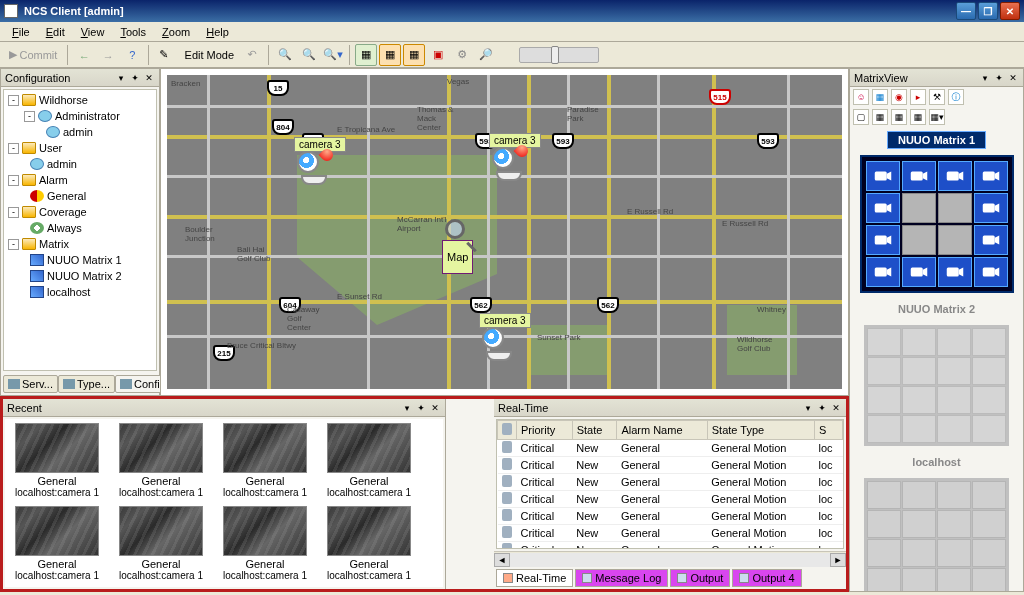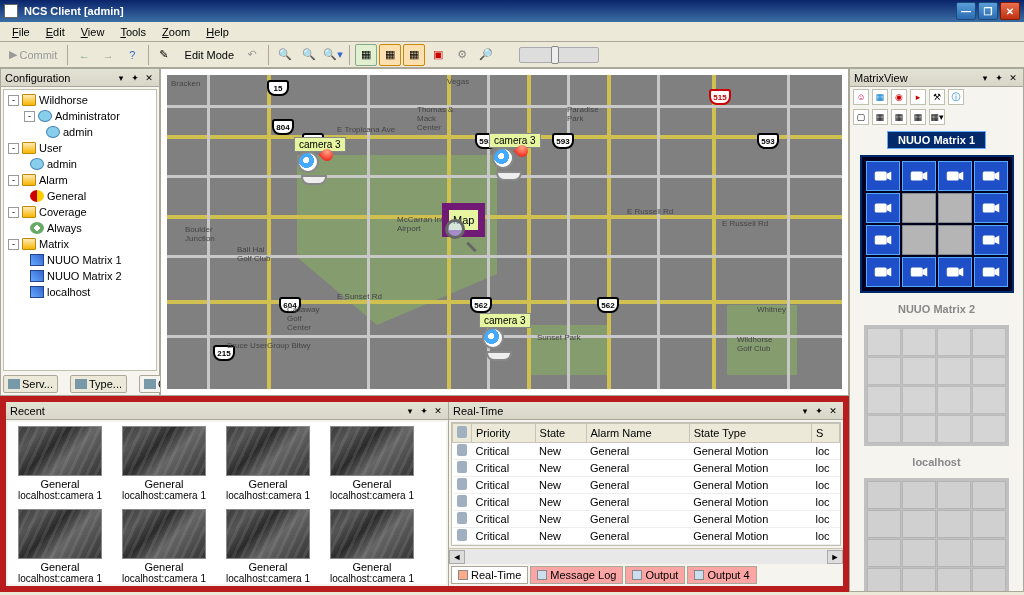--- a/index.html
+++ b/index.html
@@ -35,41 +35,41 @@
 .panel-ctrl { width:12px; height:12px; display:flex; align-items:center; justify-content:center; margin-left:2px; cursor:pointer; font-size:9px; }
 .tree { flex:1; background:#fff; border:1px solid #c0c0b0; margin:2px; overflow:auto; padding:2px; }
 .tree-node { display:flex; align-items:center; height:16px; white-space:nowrap; cursor:pointer; }
 .exp { width:11px; height:11px; border:1px solid #999; font-size:9px; line-height:9px; text-align:center; margin-right:3px; background:#fff; color:#000; }
 .ticon { width:14px; height:12px; margin-right:3px; }
 .folder { background:linear-gradient(#fceabb,#f8b500); border:1px solid #c08a00; border-radius:1px; }
 .user { background:#87ceeb; border-radius:50%; border:1px solid #4682b4; }
 .alarm { background:conic-gradient(#fc0 0 50%,#c00 50%); border-radius:50%; }
 .covitem { background:radial-gradient(circle,#fff 30%,#6a6 30%); border-radius:50%; }
 .matrix { background:linear-gradient(45deg,#6af,#36c); border:1px solid #248; }
-.panel-tabs { display:flex; height:22px; padding:2px; gap:12px; }
+.panel-tabs { display:flex; height:22px; padding:2px; gap:0; }
 .ptab { border:1px solid #aca899; border-radius:2px; padding:2px 4px; background:#ece9d8; cursor:pointer; display:flex; align-items:center; gap:2px; font-size:10px; }
 .ptab.active { background:#f5f4ef; }
 .pticon { width:12px; height:10px; background:#79a; }
 
 
 .mapcell { grid-column:2; grid-row:1; border:1px solid #aca899; background:#fff; display:flex; flex-direction:column; }
 .mapcanvas { flex:1; margin:6px; position:relative; background:#808080; overflow:hidden; }
 .road { position:absolute; background:#d0c050; }
 .road.h { height:4px; left:0; right:0; }
 .road.v { width:4px; top:0; bottom:0; }
 .roadw { position:absolute; background:#c8c8c8; }
 .roadw.h { height:3px; left:0; right:0; }
 .roadw.v { width:3px; top:0; bottom:0; }
 .hwshield { position:absolute; width:22px; height:16px; background:#fff; border:2px solid #000; border-radius:3px 3px 8px 8px; font-size:8px; font-weight:bold; display:flex; align-items:center; justify-content:center; }
 .camlabel { position:absolute; background:#e5f5a0; border:1px solid #888; padding:1px 4px; font-size:10px; }
 .camicon { position:absolute; width:34px; height:34px; }
 .camicon .eye { width:22px; height:22px; background:radial-gradient(circle at 40% 40%,#fff 20%,#4af 21% 50%,#fff 51%); border:2px solid #888; border-radius:50%; position:absolute; top:0; left:0; }
 .camicon .base { width:26px; height:10px; background:#eee; border:2px solid #888; border-radius:0 0 8px 8px; position:absolute; bottom:0; left:4px; }
 .camicon .redpin { width:12px; height:12px; background:radial-gradient(circle at 30% 30%,#fa8,#e00); border-radius:50% 50% 50% 0; position:absolute; top:-2px; right:-2px; transform:rotate(45deg); }
-.maplabel-bg { position:absolute; background:#e5f5a0; border:7px solid #701a75; padding:4px 4px; }
+.maplabel-bg { position:absolute; background:#e5f5a0; border:1px solid #701a75; padding:10px 4px;margin-top:37px; }
 .magicon { position:absolute; width:30px; height:30px; }
 .magicon .lens { width:20px; height:20px; border:3px solid #666; border-radius:50%; background:rgba(200,220,255,0.6); }
 .magicon .handle { width:3px; height:12px; background:#666; position:absolute; bottom:-4px; right:2px; transform:rotate(-45deg); }
 .parkarea { position:absolute; background:#88a868; opacity:0.7; }
 .maplbl { position:absolute; color:#444; font-size:8px; }
 
 
 .matrixcell { grid-column:3; grid-row:1 / span 2; border:1px solid #aca899; display:flex; flex-direction:column; background:#f5f4ef; }
 .mvtoolbar { height:20px; display:flex; align-items:center; gap:3px; padding:0 3px; }
 .mvtoolbar2 { height:20px; display:flex; align-items:center; gap:3px; padding:0 3px; }
@@ -79,41 +79,41 @@
 .mvgrid { display:grid; grid-template-columns:repeat(4,34px); grid-template-rows:repeat(4,30px); gap:2px; background:#000020; padding:4px; border:2px solid #002a6a; }
 .mvcellcam { background:#1e4fc8; border:1px solid #5af; display:flex; align-items:center; justify-content:center; }
 .mvcellcam svg { width:18px; height:14px; }
 .mvcellempty { background:#b5b5b5; border:1px solid #888; }
 .mvgrid2 { display:grid; grid-template-columns:repeat(4,34px); grid-template-rows:repeat(4,28px); gap:1px; background:#c0c0c0; padding:3px; }
 .mvcell2 { background:#d5d5d5; border:1px solid #bbb; }
 .mvcell3 { background:#d0d0d0; border:1px solid #b5b5b5; }
 .mvsectitle { color:#888; font-weight:bold; padding:4px; }
 
 
-.recentcell { grid-column:1 / span 2; grid-row:2; border:6px solid #b91c1c; background:#f5f4ef; display:flex; }
+.recentcell { grid-column:1 / span 2; grid-row:2; border:3px solid #b91c1c; background:#f5f4ef; display:flex;gap:48px; }
 .recentpanel { flex:0 0 443px; display:flex; flex-direction:column; border-right:1px solid #aca899; }
 .recentbody { flex:1; background:#fff; margin:2px; display:flex; flex-wrap:wrap; align-content:flex-start; padding:4px; gap:8px; overflow:hidden; }
 .thumb { width:96px; display:flex; flex-direction:column; align-items:center; cursor:pointer; }
 .thumbimg { width:84px; height:50px; background:linear-gradient(135deg,#3a3a3a 0%,#555 20%,#2a2a2a 40%,#666 60%,#333 100%); border:1px solid #888; position:relative; overflow:hidden; }
 .thumbimg::before { content:''; position:absolute; inset:0; background:repeating-linear-gradient(115deg,rgba(180,180,180,0.15) 0 3px,transparent 3px 8px); }
 .thumb .tl1 { margin-top:2px; }
 .thumb .tl2 { font-size:10px; }
 
 
 .rtpanel { flex:1; display:flex; flex-direction:column; }
 .rtgrid { flex:1; background:#fff; margin:2px; border:1px solid #c0c0b0; overflow:auto; position:relative; }
 .rtgrid table { width:100%; border-collapse:collapse; font-size:11px; }
 .rtgrid th { background:#ece9d8; border:1px solid #c8c5b8; padding:2px 4px; text-align:left; font-weight:normal; position:sticky; top:0; }
 .rtgrid td { border-bottom:1px solid #eee; padding:1px 4px; white-space:nowrap; }
 .clipicon { width:10px; height:12px; background:#a0b0c0; border-radius:2px; display:inline-block; }
 .rtscroll { height:16px; background:#ece9d8; border-top:1px solid #c8c5b8; display:flex; align-items:center; }
 .rtscroll .l, .rtscroll .r { width:16px; height:14px; background:#ddd; border:1px solid #aaa; text-align:center; line-height:12px; font-size:9px; cursor:pointer; }
 .rtscroll .track { flex:1; height:14px; background:#e8e8e8; }
 .rttabs { height:22px; display:flex; align-items:center; gap:2px; padding:2px; }
-.rttab { border:1px solid #aca899; padding:2px 6px; background:#fca5a5; cursor:pointer; display:flex; align-items:center; gap:3px; font-size:10px; }
+.rttab { border:1px solid #aca899; padding:2px 6px; background:#d946ef; cursor:pointer; display:flex; align-items:center; gap:3px; font-size:10px; }
 .rttab.active { background:#fff; }
 .rttabicon { width:10px; height:10px; border:1px solid #888; }
 
 
 .statusbar { height:20px; background:#ece9d8; border-top:1px solid #aca899; display:flex; align-items:center; padding:0 6px; }
 .statusbar .spacer { flex:1; }
 </style>
 </head>
 <body>
 
@@ -294,21 +294,21 @@
       <div class="maplbl" style="left:170px;top:217px">E Sunset Rd</div>
       <div class="maplbl" style="left:230px;top:140px;width:50px">McCarran Int'l Airport</div>
       <div class="maplbl" style="left:250px;top:30px;width:44px">Thomas &amp; Mack Center</div>
       <div class="maplbl" style="left:400px;top:30px;width:40px">Paradise Park</div>
       <div class="maplbl" style="left:370px;top:258px">Sunset Park</div>
       <div class="maplbl" style="left:590px;top:230px">Whitney</div>
       <div class="maplbl" style="left:570px;top:260px;width:45px">Wildhorse Golf Club</div>
       <div class="maplbl" style="left:120px;top:230px;width:40px">Callaway Golf Center</div>
       <div class="maplbl" style="left:18px;top:150px;width:36px">Boulder Junction</div>
       <div class="maplbl" style="left:70px;top:170px;width:40px">Bali Hai Golf Club</div>
-      <div class="maplbl" style="left:60px;top:266px">Bruce UserGroup Bltwy</div>
+      <div class="maplbl" style="left:60px;top:266px">Bruce Critical Bltwy</div>
 
       <div class="camlabel" style="left:127px;top:62px">camera 3</div>
       <div class="camicon" style="left:130px;top:76px">
           <div class="eye"></div>
           <div class="base"></div>
           <div class="redpin"></div>
         </div>
       <div class="camlabel" style="left:322px;top:58px">camera 3</div>
       <div class="camicon" style="left:325px;top:72px">
           <div class="eye"></div>

